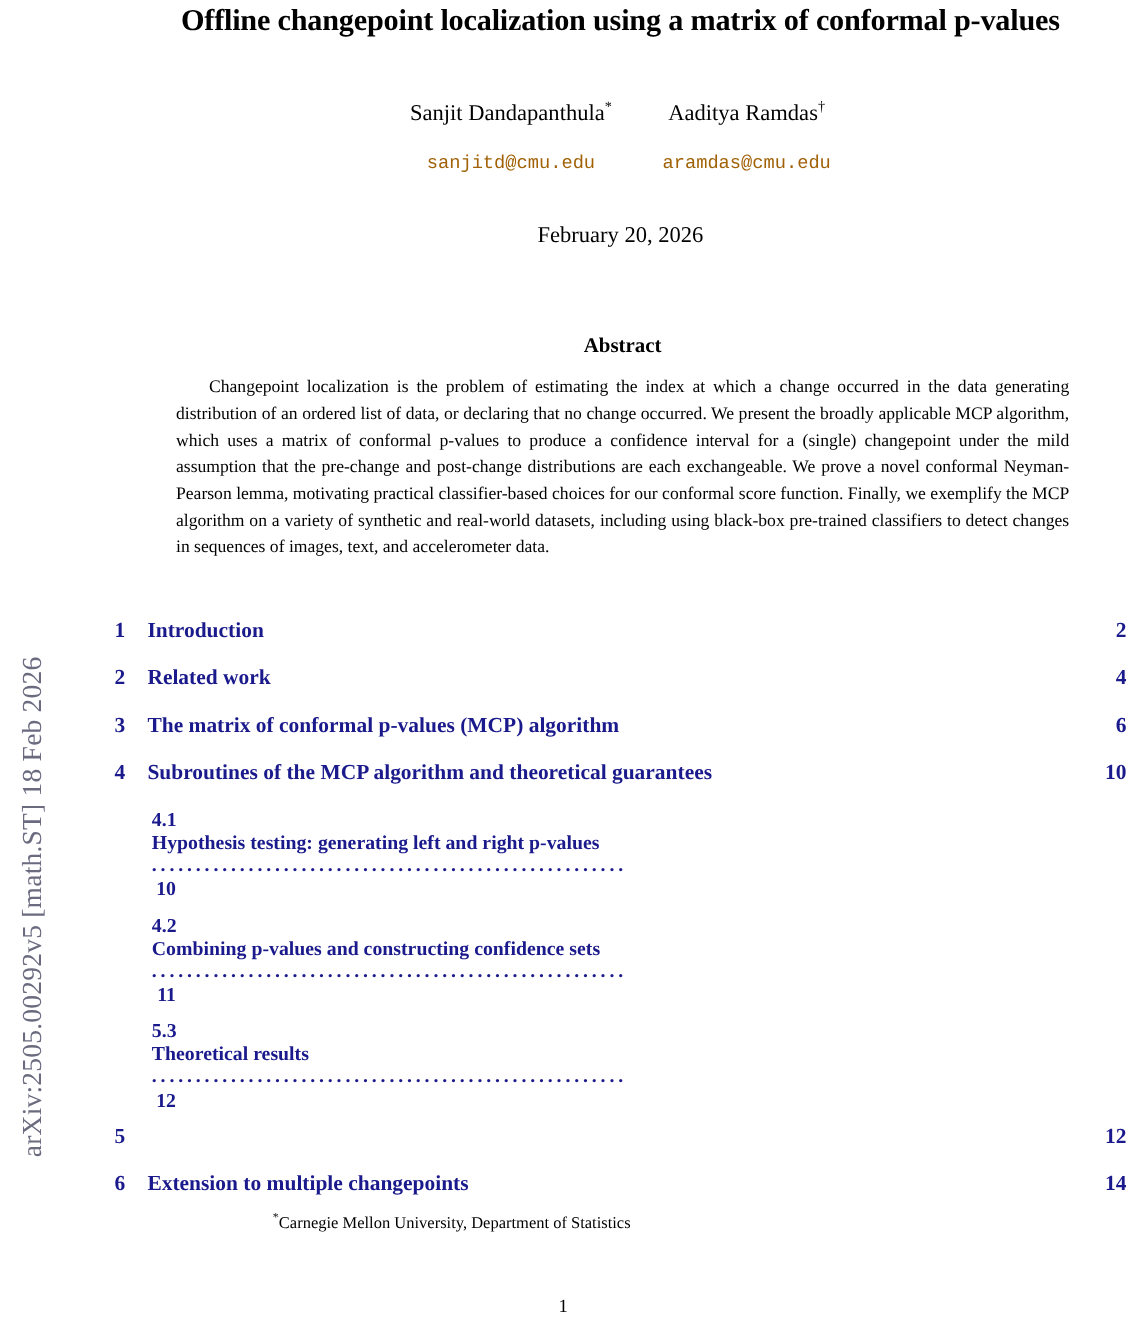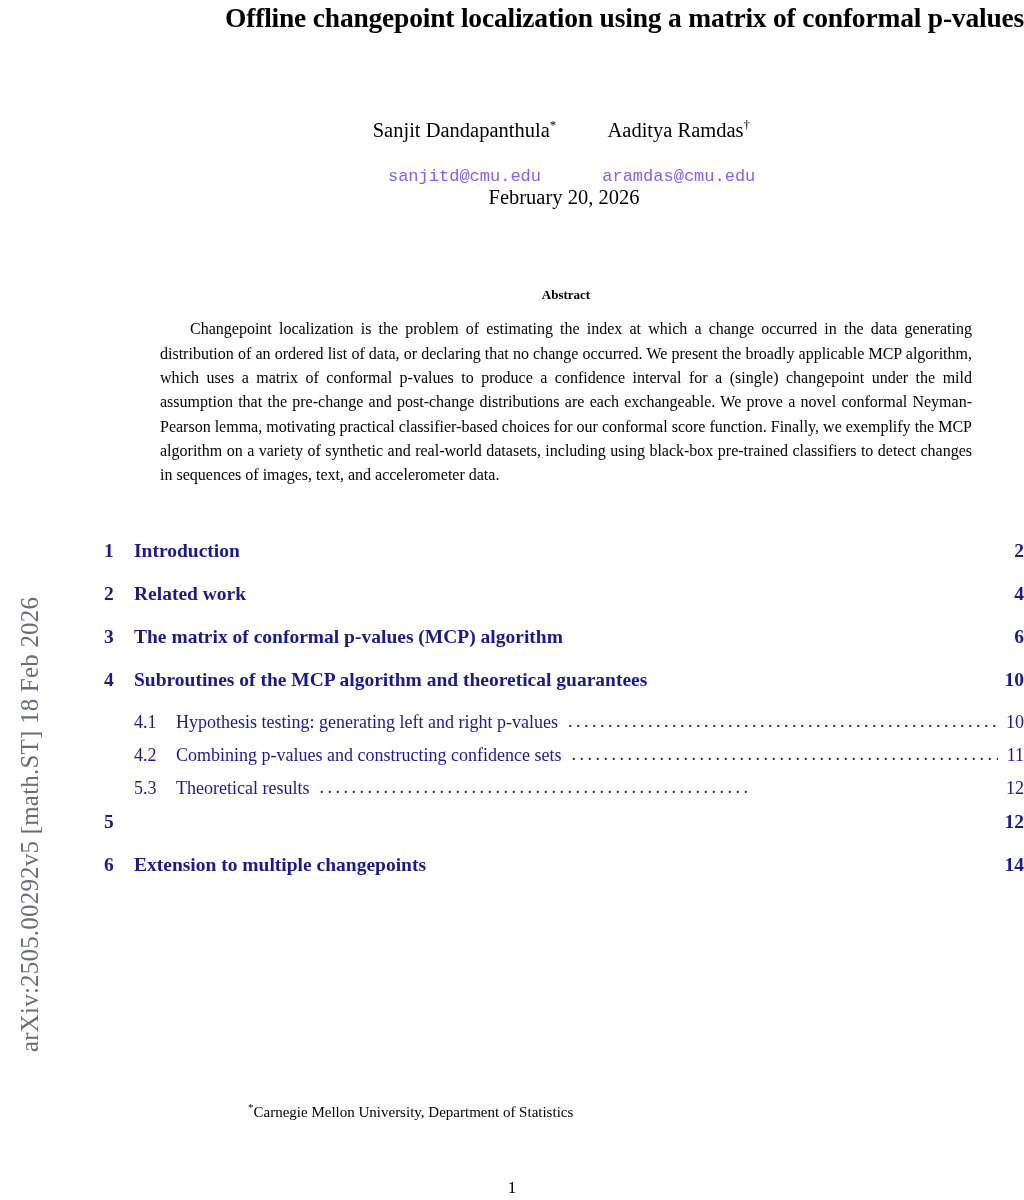--- a/index.html
+++ b/index.html
@@ -49,62 +49,63 @@
   .content {
     position: absolute;
     left: 104px;
     top: 0px;
     width: 920px;
   }
 
   .title {
     font-size: 27.5px;
     font-weight: bold;
-    text-align: right;
+    text-align: center;
     line-height: 1.15;
     margin-top: 2px;
     letter-spacing: -0.2px;
     white-space: nowrap;
   }
 
   .authors {
-    margin-top: 83px;
+    margin-top: 55px;
     display: flex;
     justify-content: center;
     gap: 46px;
     font-size: 20.5px;
   }
   .author-block {
     text-align: center;
   }
   .author-name sup {
     font-size: 13px;
     vertical-align: super;
   }
   .author-email {
     margin-top: 26px;
     font-family: "Liberation Mono", monospace;
     font-size: 17px;
-    color: #8b5cf6;
+    color: #a16207;
   }
 
   .date {
+    margin-top: 44px;
     text-align: center;
     font-size: 20.5px;
   }
 
   .abstract-wrap {
     margin-top: 78px;
     margin-left: 56px;
     margin-right: 52px;
   }
   .abstract-title {
     text-align: center;
     font-weight: bold;
-    font-size: 13px;
+    font-size: 19px;
     margin-bottom: 14px;
   }
   .abstract-body {
     font-size: 16px;
     line-height: 1.52;
     text-align: justify;
     text-justify: inter-word;
     text-indent: 30px;
   }
 
@@ -117,24 +118,25 @@
     display: flex;
     align-items: baseline;
     color: #1a1a8c;
     margin-bottom: 21px;
   }
   .toc-entry.level1 {
     font-weight: bold;
     font-size: 19.5px;
   }
   .toc-entry.level2 {
-    font-weight: normal;
+    font-weight: bold;
     font-size: 18px;
     margin-bottom: 12px;
     padding-left: 30px;
+    flex-direction: column;
   }
   .toc-num {
     width: 30px;
     flex: 0 0 auto;
   }
   .toc-entry.level2 .toc-num {
     width: 42px;
   }
   .toc-label {
     flex: 0 0 auto;

